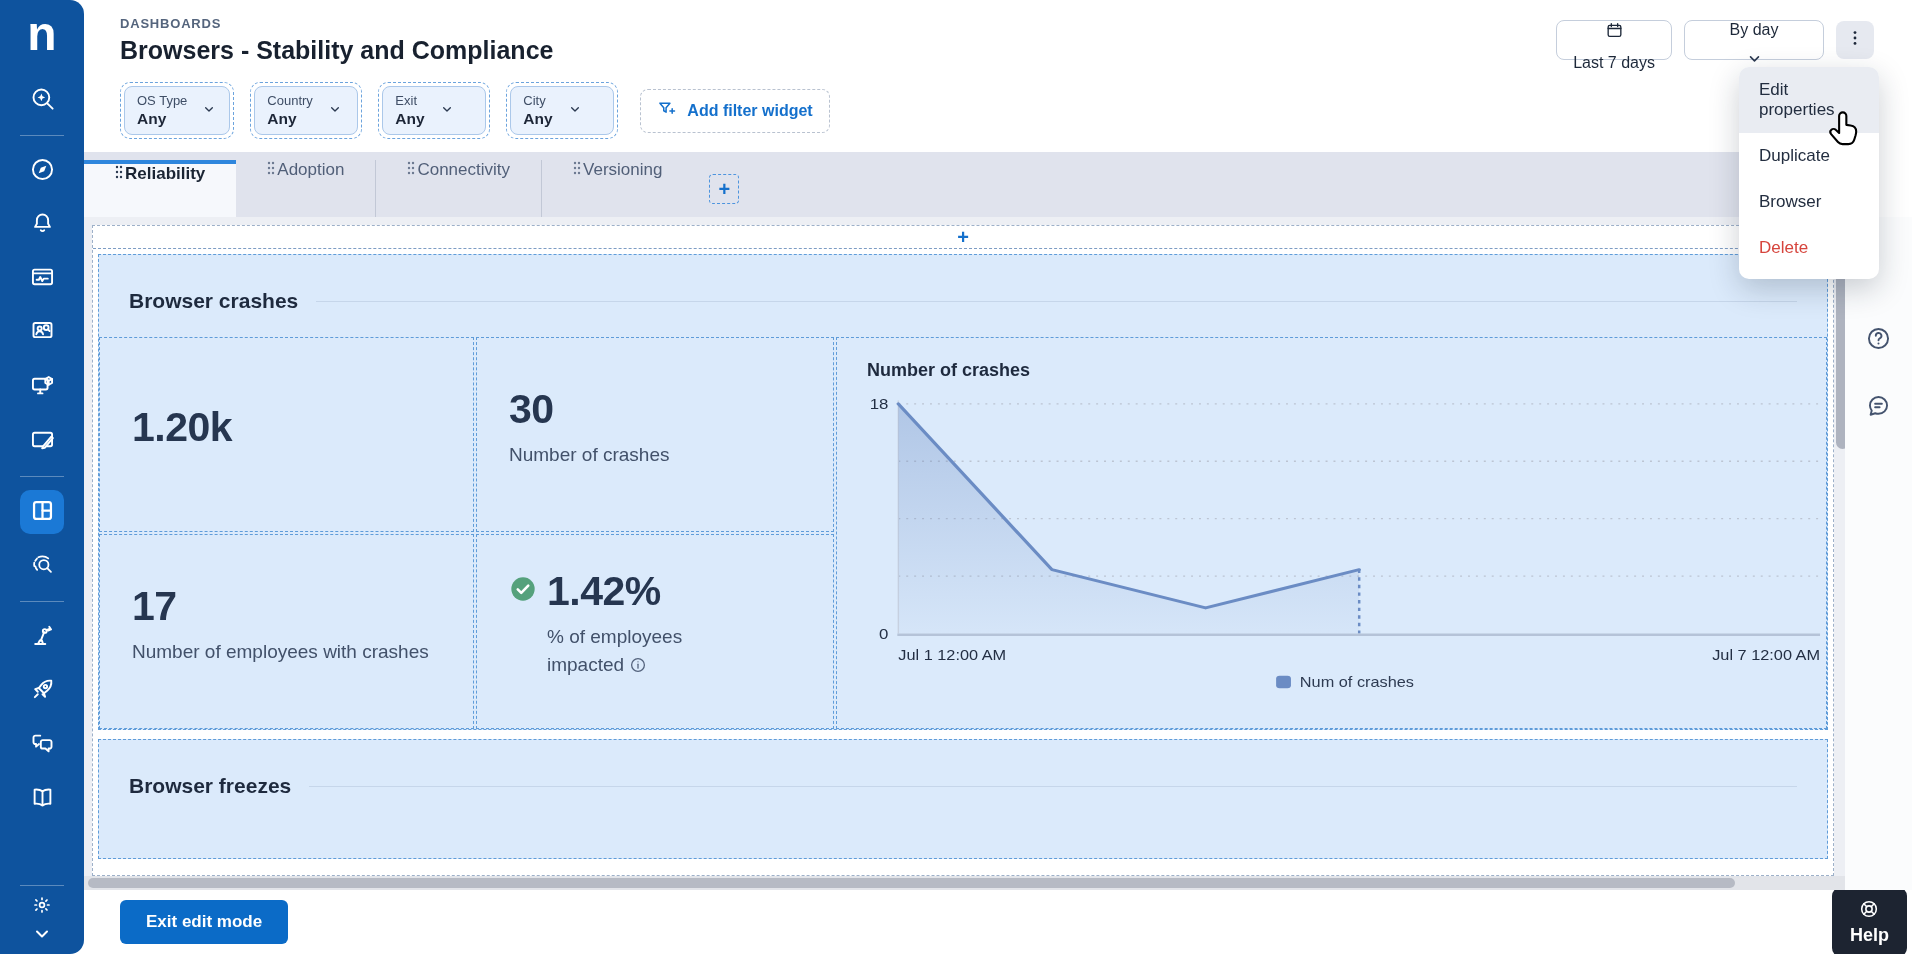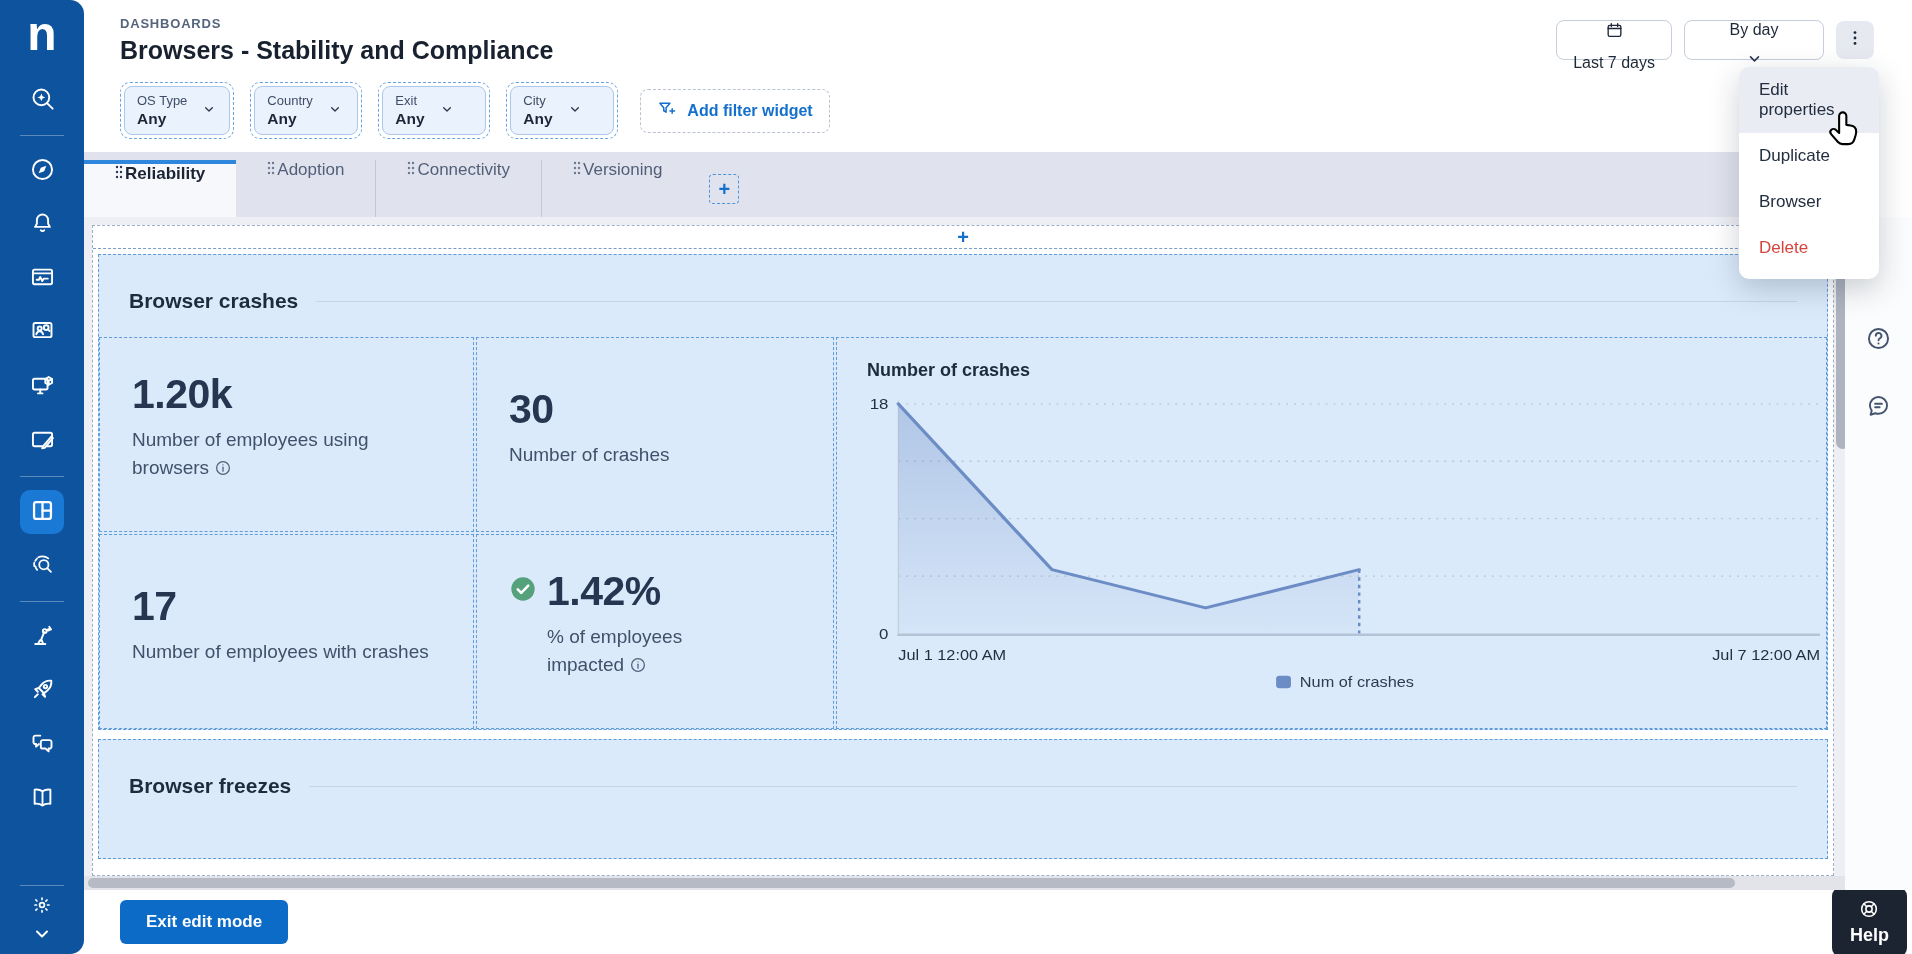--- a/index.html
+++ b/index.html
@@ -397,25 +397,20 @@
 
           <section class="section crashes">
             <div class="section-head">
               <span class="section-title">Browser crashes</span>
               <span class="rule"></span>
             </div>
 
             <div class="kpi-grid">
               <div class="kpi-cell">
                 <div class="kpi-value">1.20k</div>
-                <div class="kpi-label"><span>Number of employees using browsers</span> <span class="info-ic"><svg viewBox="0 0 24 24" fill="none" stroke="#53627c" stroke-width="1.7" stroke-linecap="round">
-                        <circle cx="12" cy="12" r="8.5"></circle>
-                        <line x1="12" y1="11" x2="12" y2="16.2"></line>
-                        <circle cx="12" cy="7.8" r="0.9" fill="#53627c" stroke="none"></circle>
-                      </svg></span></div>
               </div>
 
               <div class="kpi-cell">
                 <div class="kpi-value">30</div>
                 <div class="kpi-label">Number of crashes</div>
               </div>
 
               <div class="chart-cell">
                 <div class="chart-title">Number of crashes</div>
                 <div class="chart-box" id="chart-box">

